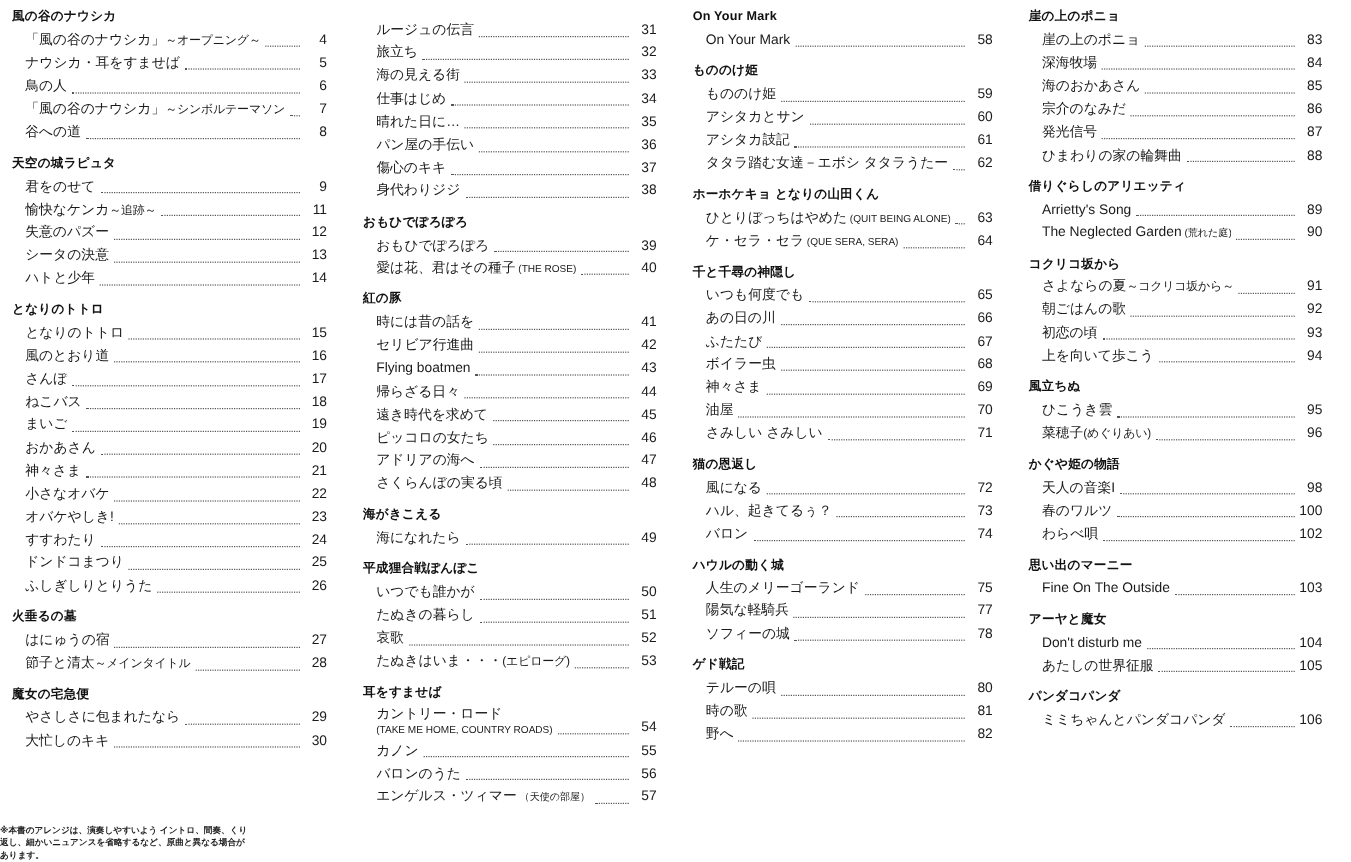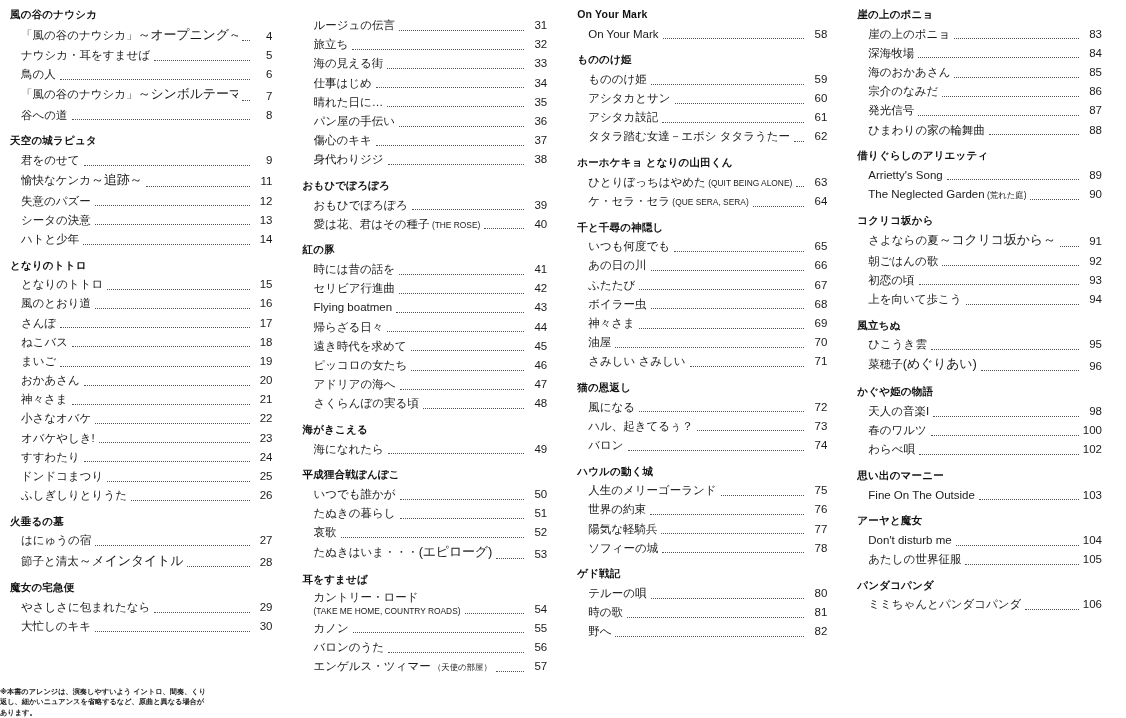--- a/index.html
+++ b/index.html
@@ -41,21 +41,21 @@
     padding-left:11px;
     margin-bottom:2.5px;
     color:#1a1a1a;
   }
   .entry .title{
     white-space:nowrap;
     flex:0 1 auto;
     overflow:hidden;
   }
   .entry .title .sub{
-    font-size:13px;
+    font-size:10px;
     letter-spacing:-0.2px;
   }
   .entry .title .sub2{
     font-size:8.4px;
   }
   .entry .dots{
     flex:1 1 auto;
     margin:0 3px 3px 4px;
     border-bottom:1px dotted #555;
     min-width:8px;
@@ -495,25 +495,20 @@
         </div>
       </div>
       <div class="group">
         <div class="group-title">ハウルの動く城</div>
         <div class="entry">
           <span class="title"><span>人生のメリーゴーランド</span></span>
           <span class="dots"></span>
           <span class="page-no">75</span>
         </div>
         <div class="entry">
-          <span class="title"><span>世界の約束</span></span>
-          <span class="dots"></span>
-          <span class="page-no">76</span>
-        </div>
-        <div class="entry">
           <span class="title"><span>陽気な軽騎兵</span></span>
           <span class="dots"></span>
           <span class="page-no">77</span>
         </div>
         <div class="entry">
           <span class="title"><span>ソフィーの城</span></span>
           <span class="dots"></span>
           <span class="page-no">78</span>
         </div>
       </div>

